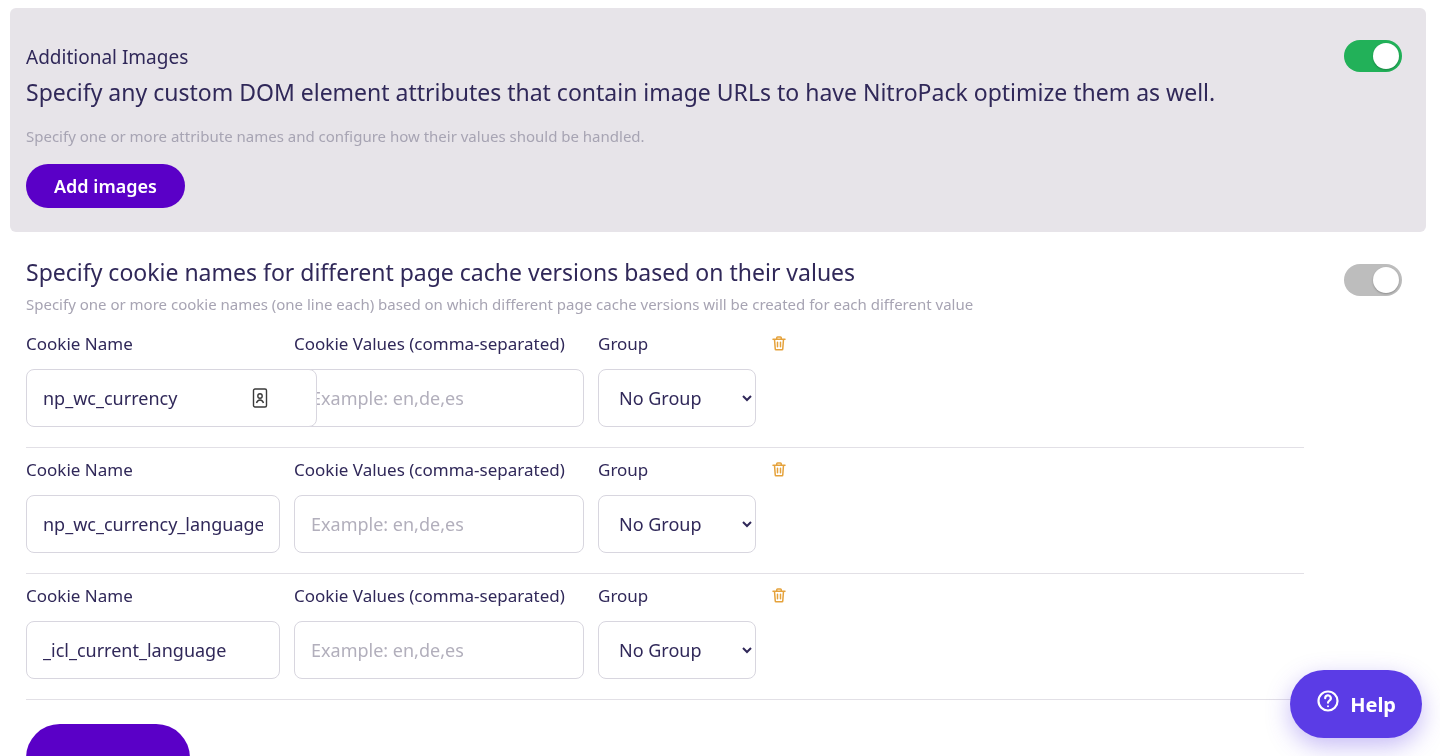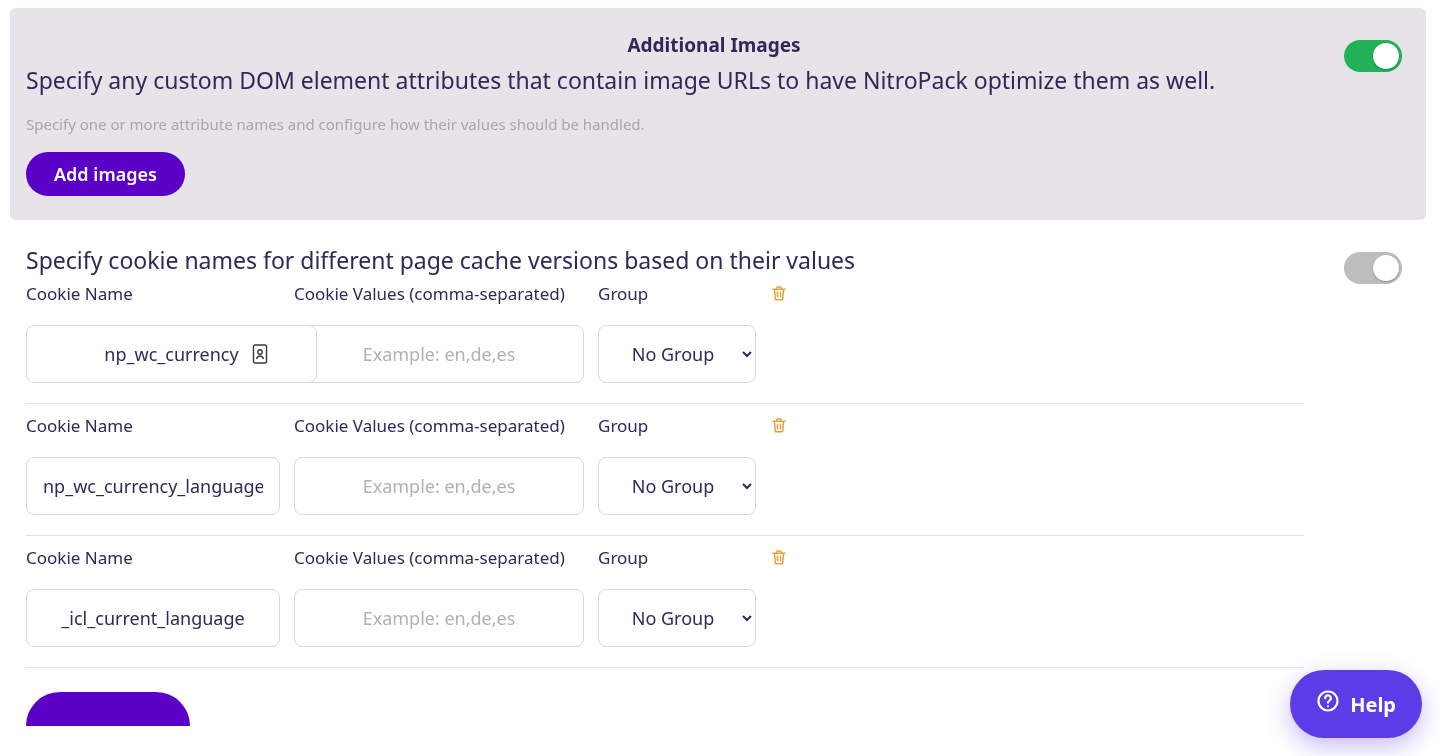--- a/index.html
+++ b/index.html
@@ -14,39 +14,39 @@
     --orange:#e5a23b;
     --violet-help:#5b3ce6;
     --field-border:#d8d6df;
     --placeholder:#b2afbc;
   }
   *{box-sizing:border-box;font-family:"Segoe UI",system-ui,-apple-system,Roboto,sans-serif;}
   body{margin:0;background:#fff;color:var(--ink);}
   .page{width:1440px;min-height:756px;margin:0 auto;position:relative;padding:8px 14px 0 10px;}
   .card{border-radius:6px;background:var(--panel);padding:24px 24px 24px 16px;position:relative;}
   .section-white{background:#fff;padding:24px 24px 0 16px;position:relative;}
-  .section-title{font-size:19px;font-weight:700;color:var(--ink);margin:0 0 6px;text-align:center;}
+  .section-title{font-size:19px;font-weight:400;color:var(--ink);margin:12px 0 6px;}
   .section-sub{font-size:23px;color:var(--ink);margin:0 0 18px;}
   .section-help{font-size:15px;color:var(--muted);margin:0 0 18px;}
   .btn-primary{display:inline-flex;align-items:center;justify-content:center;background:var(--accent);color:#fff;border:none;border-radius:999px;height:44px;padding:0 28px;font-size:18px;font-weight:600;cursor:pointer;}
   .toggle{position:absolute;right:24px;top:32px;width:58px;height:32px;border-radius:999px;cursor:pointer;}
   .toggle .knob{position:absolute;top:3px;width:26px;height:26px;border-radius:50%;background:#fff;box-shadow:0 1px 2px rgba(0,0,0,.25);}
   .toggle.on{background:var(--green);}
   .toggle.on .knob{right:3px;}
   .toggle.off{background:var(--grey-toggle);}
   .toggle.off .knob{right:3px;}
   .cookies-wrap{margin-top:6px;}
   .cookie-row{display:flex;align-items:flex-start;gap:14px;padding:10px 0 20px;border-bottom:1px solid var(--line);width:1278px;}
   .cookie-row:first-child{padding-top:0;}
-  .field{display:flex;flex-direction:column;gap:6px;}
+  .field{display:flex;flex-direction:column;}
   .field.name{width:254px;}
   .field.values{width:290px;}
   .field.group{width:158px;}
   .field-label{font-size:17px;color:var(--ink);margin-bottom:14px;}
-  .input, .select{height:58px;border:1px solid var(--field-border);border-radius:8px;background:#fff;font-size:18px;color:var(--ink);padding:0 16px;outline:none;text-align:center;}
+  .input, .select{height:58px;border:1px solid var(--field-border);border-radius:8px;background:#fff;font-size:18px;color:var(--ink);padding:0 16px;outline:none;}
   .input::placeholder{color:var(--placeholder);}
   .select{appearance:auto;padding:0 12px 0 16px;}
   .trash{width:20px;height:20px;margin-top:2px;color:var(--orange);cursor:pointer;flex:0 0 auto;align-self:flex-start;}
   .trash svg{width:18px;height:18px;display:block;}
   .name-wrap{position:relative;}
   .contacts-icon{position:absolute;right:12px;top:50%;transform:translateY(-50%);width:16px;height:20px;color:#3a3a3a;}
   .contacts-icon svg{width:16px;height:20px;display:block;}
   .add-cookie-area{padding-top:24px;}
   .add-cookie-btn{background:var(--accent);border-radius:999px 999px 6px 6px;height:34px;width:164px;}
   .help-bubble{position:fixed;right:18px;bottom:18px;height:68px;padding:0 26px;display:flex;align-items:center;gap:10px;background:var(--violet-help);color:#fff;border-radius:999px;font-size:20px;font-weight:700;cursor:pointer;box-shadow:0 8px 24px rgba(91,60,230,.35);}
@@ -65,20 +65,21 @@
     <p class="section-sub">Specify any custom DOM element attributes that contain image URLs to have NitroPack optimize them as well.</p>
     <p class="section-help">Specify one or more attribute names and configure how their values should be handled.</p>
     <button class="btn-primary">Add images</button>
   </section>
 
   <section class="section-white">
     <div class="toggle off" role="switch" aria-checked="false">
       <div class="knob"></div>
     </div>
     <p class="section-sub" style="margin-bottom:6px;">Specify cookie names for different page cache versions based on their values</p>
+    <p class="section-help">Specify one or more cookie names (one line each) based on which different page cache versions will be created for each different value</p>
 
     <div class="cookies-wrap">
 
       <div class="cookie-row">
         <div class="field name">
           <label class="field-label">Cookie Name</label>
           <div class="name-wrap">
             <input class="input" value="np_wc_currency" style="">
             <span class="contacts-icon">
               <svg viewBox="0 0 16 20" fill="none" stroke="currentColor" stroke-width="1.4">

